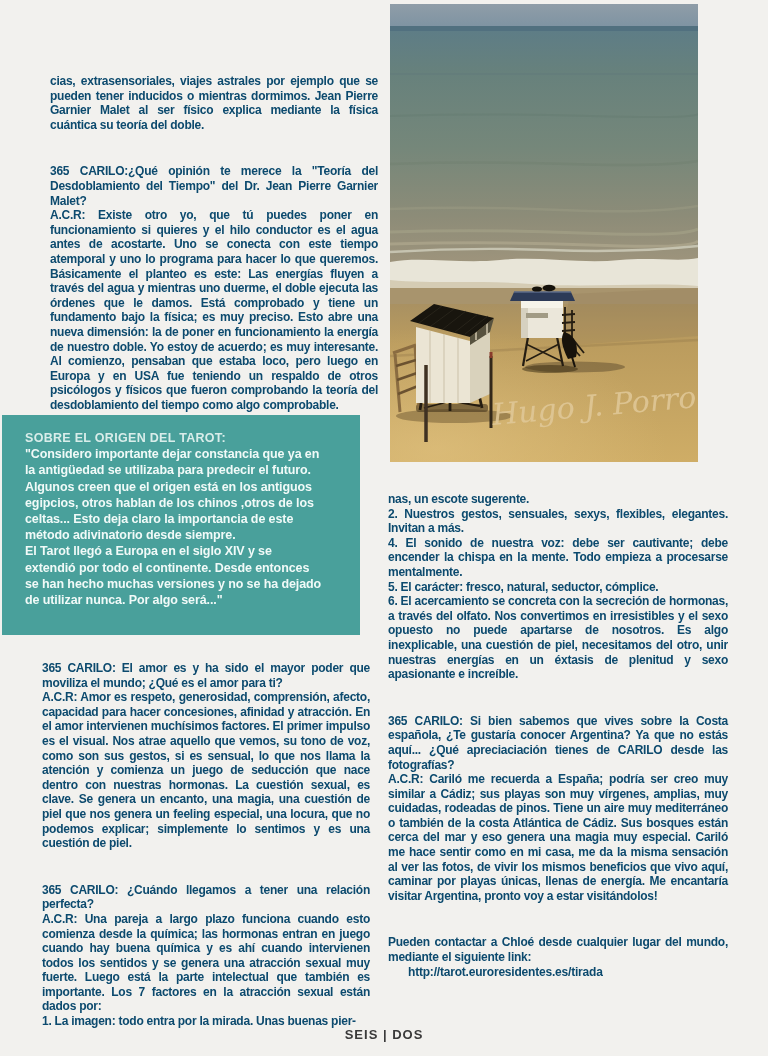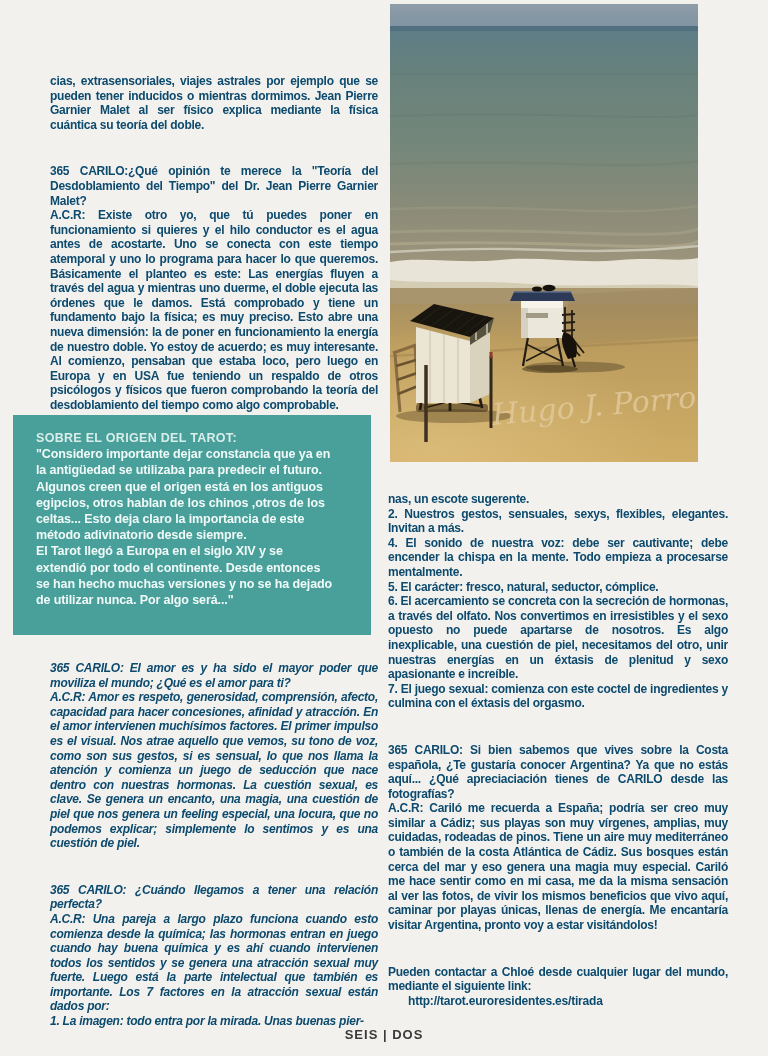--- a/index.html
+++ b/index.html
@@ -9,26 +9,26 @@
     font-family:"Liberation Sans", sans-serif;
   }
   .col {
     position:absolute; color:#0c4a6e; font-weight:bold;
     font-size:12px; line-height:14.6px; letter-spacing:-0.25px;
     text-align:justify;
   }
   .col p { margin:0; }
   .col p.gap { margin-top:32px; }
   #left-upper { left:50px; top:74px;  width:328px; }
-  #left-lower { left:50px; top:661px; width:328px;font-style:italic; }
+  #left-lower { left:42px; top:661px; width:328px; }
   #right-col  { left:388px; top:492px; width:340px; }
 
   .tarot-box {
     position:absolute; left:2px; top:415px; width:358px; height:220px;
-    background:#49a09b; box-sizing:border-box; padding:15px 8px 0 23px;margin-left:11px;
+    background:#49a09b; box-sizing:border-box; padding:15px 8px 0 23px;
   }
   .tarot-title {
     margin:0; color:#d9edea; font-weight:bold; font-size:12.5px;
     line-height:16.2px; letter-spacing:0.3px;
   }
   .tarot-body {
     margin:0; color:#f1faf8; font-weight:bold; font-size:12.5px;
     line-height:16.2px; letter-spacing:-0.1px; white-space:pre-line;
   }
 
@@ -206,21 +206,20 @@
     <p>A.C.R: Una pareja a largo plazo funciona cuando esto comienza desde la química; las hormonas entran en juego cuando hay buena química y es ahí cuando intervienen todos los sentidos y se genera una atracción sexual muy fuerte. Luego está la parte intelectual que también es importante. Los 7 factores en la atracción sexual están dados por:</p>
     <p>1. La imagen: todo entra por la mirada. Unas buenas pier-</p>
   </div>
 
   <div class="col" id="right-col">
     <p>nas, un escote sugerente.</p>
     <p>2. Nuestros gestos, sensuales, sexys, flexibles, elegantes. Invitan a más.</p>
     <p>4. El sonido de nuestra voz: debe ser cautivante; debe encender la chispa en la mente. Todo empieza a procesarse mentalmente.</p>
     <p>5. El carácter: fresco, natural, seductor, cómplice.</p>
     <p>6. El acercamiento se concreta con la secreción de hormonas, a través del olfato. Nos convertimos en irresistibles y el sexo opuesto no puede apartarse de nosotros. Es algo inexplicable, una cuestión de piel, necesitamos del otro, unir nuestras energías en un éxtasis de plenitud y sexo apasionante e increíble.</p>
-    <p>7. El juego sexual: comienza con este coctel de ingredientes y culmina con el éxtasis del orgasmo.</p>
     <p class="gap">365 CARILO: Si bien sabemos que vives sobre la Costa española, ¿Te gustaría conocer Argentina? Ya que no estás aquí... ¿Qué apreciaciación tienes de CARILO desde las fotografías?</p>
     <p>A.C.R: Cariló me recuerda a España; podría ser creo muy similar a Cádiz; sus playas son muy vírgenes, amplias, muy cuidadas, rodeadas de pinos. Tiene un aire muy mediterráneo o también de la costa Atlántica de Cádiz. Sus bosques están cerca del mar y eso genera una magia muy especial. Cariló me hace sentir como en mi casa, me da la misma sensación al ver las fotos, de vivir los mismos beneficios que vivo aquí, caminar por playas únicas, llenas de energía. Me encantaría visitar Argentina, pronto voy a estar visitándolos!</p>
     <p class="gap">Pueden contactar a Chloé desde cualquier lugar del mundo, mediante el siguiente link:</p>
     <p class="link-line">http://tarot.euroresidentes.es/tirada</p>
   </div>
 
   <div class="footer">SEIS | DOS</div>
 
 </div>
 

